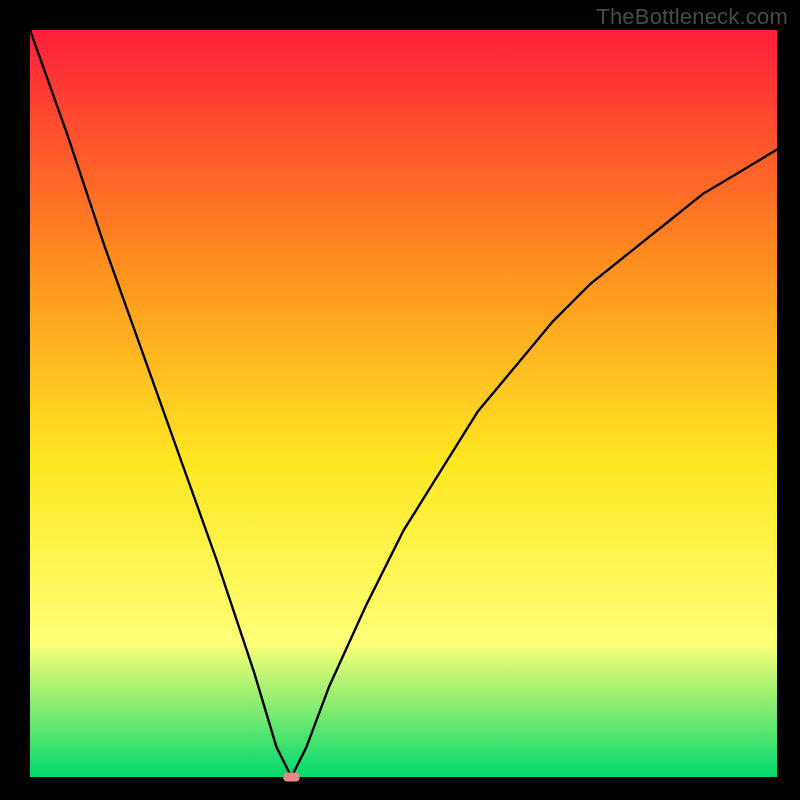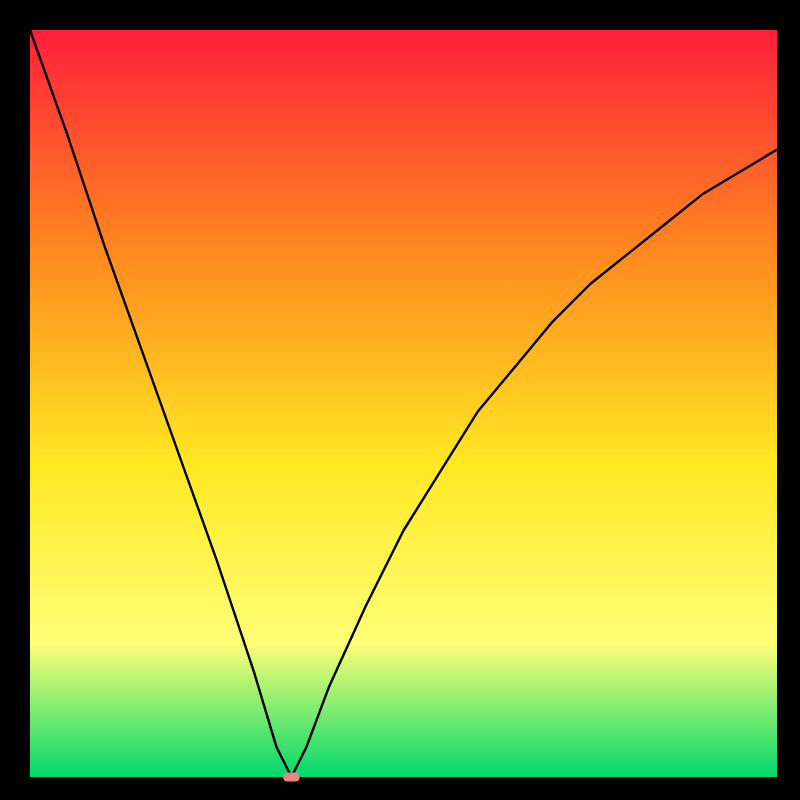--- a/index.html
+++ b/index.html
@@ -30,20 +30,21 @@
   svg {
     position: absolute;
     top: 0;
     left: 0;
   }
 </style>
 </head>
 <body>
 
 <div class="frame">
+  <div class="watermark">TheBottleneck.com</div>
   <svg id="chart-svg" width="800" height="800" viewBox="0 0 800 800">
     <defs>
       <linearGradient id="bg-grad" x1="0" y1="0" x2="0" y2="1">
         <stop id="g0" offset="0%" stop-color="#ff1f3a"></stop>
         <stop id="g1" offset="30%" stop-color="#ff8a1f"></stop>
         <stop id="g2" offset="58%" stop-color="#ffe822"></stop>
         <stop id="g3" offset="82%" stop-color="#ffff77"></stop>
         <stop id="g4" offset="100%" stop-color="#00d86b"></stop>
       </linearGradient>
     </defs>

